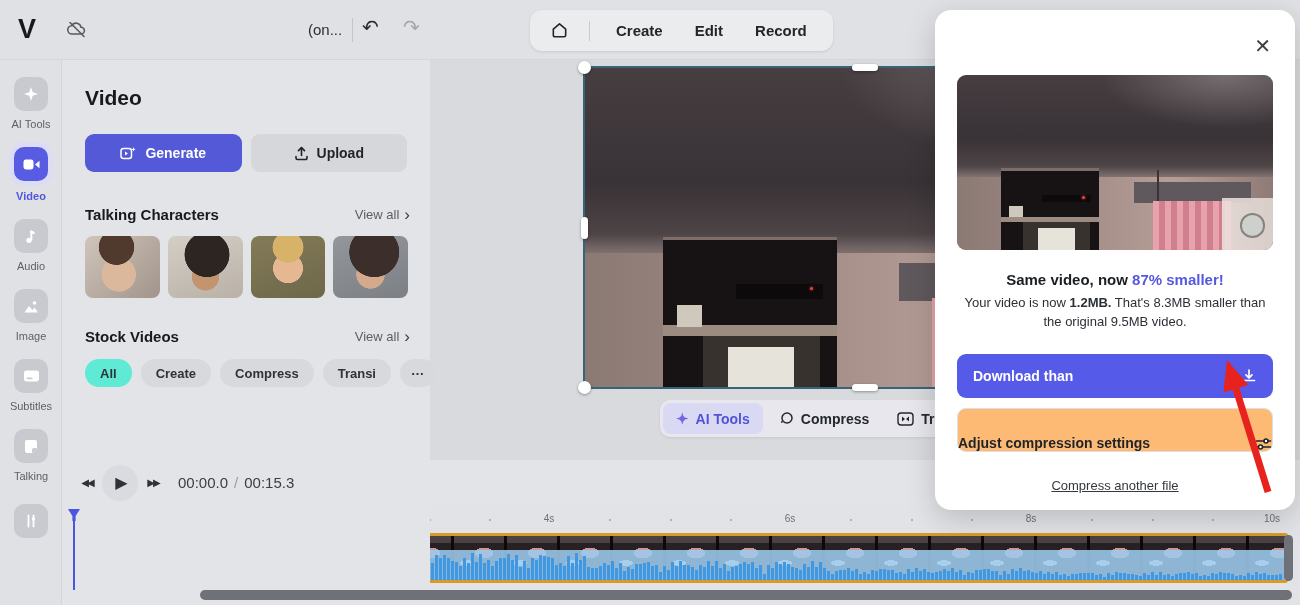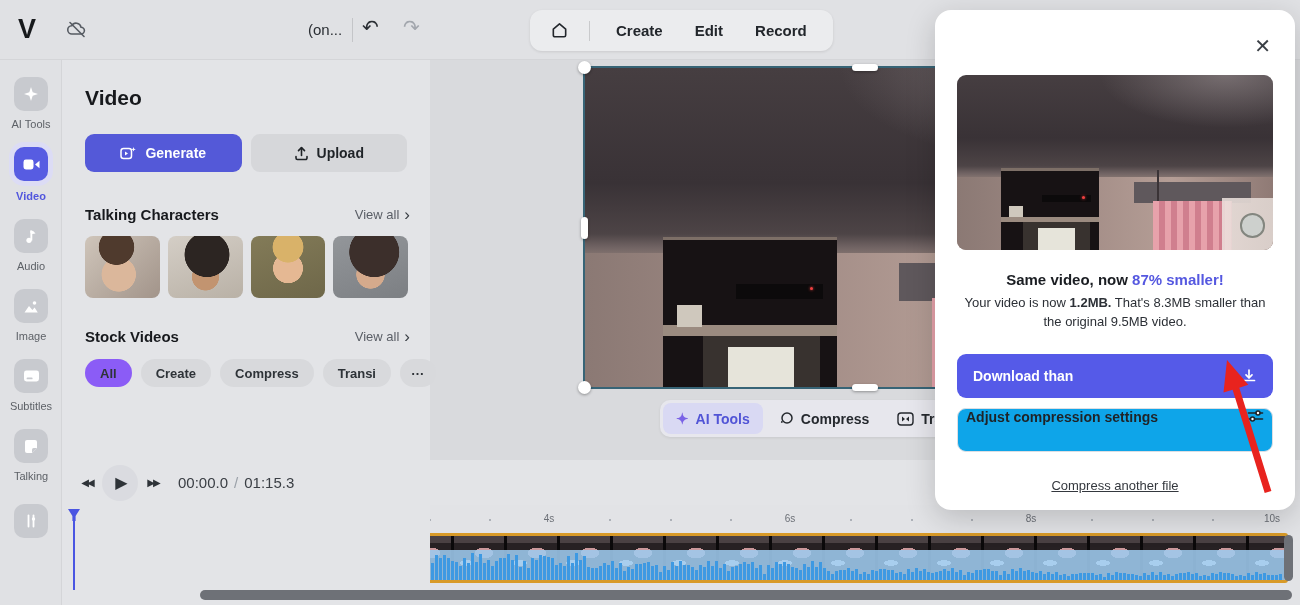--- a/index.html
+++ b/index.html
@@ -38,21 +38,21 @@
   .view-all { font-size:13px; color:#5a5e66; display:flex; align-items:center; gap:5px; cursor:pointer; }
   .view-all .chev { font-size:17px; line-height:1; color:#3a3f45; }
   .thumb-row { display:flex; gap:8px; margin:13px 22px 0 23px; }
   .char-thumb { flex:1; height:62px; border-radius:8px; cursor:pointer; background:#b0a294; }
   .c1 { background: radial-gradient(circle at 42% 18%, #4f3a2d 0 26%, rgba(0,0,0,0) 27%), radial-gradient(circle at 45% 62%, #dbb79b 0 30%, rgba(0,0,0,0) 31%), linear-gradient(135deg,#cfc5ba,#a2948a); }
   .c2 { background: radial-gradient(circle at 52% 30%, #2c2522 0 38%, rgba(0,0,0,0) 39%), radial-gradient(circle at 50% 66%, #c29470 0 24%, rgba(0,0,0,0) 25%), linear-gradient(160deg,#d4cec6,#b9b1a6); }
   .c3 { background: radial-gradient(circle at 50% 18%, #d9b269 0 24%, rgba(0,0,0,0) 25%), radial-gradient(circle at 50% 52%, #e5b893 0 30%, rgba(0,0,0,0) 31%), linear-gradient(160deg,#837b58,#6e6749); }
   .c4 { background: radial-gradient(circle at 55% 26%, #3c2f2b 0 40%, rgba(0,0,0,0) 41%), radial-gradient(circle at 50% 62%, #d5aa8c 0 26%, rgba(0,0,0,0) 27%), linear-gradient(160deg,#93969a,#7c7f83); }
   .chip-row { display:flex; gap:9px; margin:14px 0 0 23px; align-items:center; }
   .chip { height:28px; padding:0 15px; border-radius:14px; background:#d8d9dc; font-size:13px; font-weight:bold; color:#2e3338; display:flex; align-items:center; cursor:pointer; }
-  .chip.sel { background:#8b5cf6; }
+  .chip.sel { background:#5eead4; }
   .chip.more { padding:0 11px; letter-spacing:1px; }
   .mt34 { margin-top:34px; } .mt30 { margin-top:30px; }
 
   
   .canvas { position:absolute; left:430px; top:60px; width:870px; height:400px; background:#d9dadd; z-index:1; }
   .video-box { position:absolute; left:155px; top:8px; width:560px; height:319px; outline:2px solid #376476; }
   .scene { position:relative; width:100%; height:100%; overflow:hidden; background:linear-gradient(180deg,#463e41 0%,#393236 36%,#4d4446 52%,#6f6262 56%,#97847d 61%,#a8928a 100%); }
   .sc-sheen { position:absolute; top:0; right:0; width:60%; height:34%; background:radial-gradient(ellipse at 75% 0%, rgba(158,148,150,.55), rgba(0,0,0,0) 62%); }
   .sc-wall { position:absolute; bottom:0; left:0; width:100%; height:42%; background:linear-gradient(90deg,#8b7974 0%,#a28c86 38%,#b59e96 68%,#8f7a75 100%); }
   .sc-unit { position:absolute; left:14%; bottom:0; width:31%; height:47%; background:#171214; border-top:3px solid #7d6f67; }
@@ -105,21 +105,21 @@
   .vscroll { position:absolute; left:1284px; top:535px; width:9px; height:46px; border-radius:5px; background:#6e7177; z-index:3; cursor:pointer; }
 
   
   .modal { position:absolute; left:935px; top:10px; width:360px; height:500px; background:#ffffff; border-radius:16px; box-shadow:0 8px 30px rgba(0,0,0,.18); z-index:10; padding:0 22px; }
   .modal-close { position:absolute; right:24px; top:26px; font-size:20px; color:#3a3f45; cursor:pointer; line-height:1; }
   .modal-thumb { margin-top:65px; width:316px; height:175px; border-radius:9px; overflow:hidden; }
   .modal-head { margin-top:21px; text-align:center; font-size:15px; font-weight:bold; color:#1a1d22; }
   .modal-head .hl { color:#5558e0; }
   .modal-body { margin-top:6px; text-align:center; font-size:13px; color:#2c3036; line-height:1.45; }
   .dl-btn { margin-top:22px; width:316px; height:44px; border:none; border-radius:9px; background:#555ae8; color:#fff; font-size:14px; font-weight:bold; display:flex; align-items:center; justify-content:space-between; padding:0 16px; cursor:pointer; font-family:inherit; }
-  .adj-btn { margin-top:10px; width:316px; height:44px; border:1px solid #dcdee3; border-radius:9px; background:#0ea5e9; color:#1f2327; font-size:14px; font-weight:bold; display:flex; align-items:flex-start; justify-content:space-between; padding:0 8px; cursor:pointer; font-family:inherit; }
+  .adj-btn { margin-top:10px; width:316px; height:44px; border:1px solid #dcdee3; border-radius:9px; background:#fdba74; color:#1f2327; font-size:14px; font-weight:bold; display:flex; align-items:flex-end; justify-content:space-between; padding:0 0; cursor:pointer; font-family:inherit; }
   .modal-link { margin-top:26px; text-align:center; font-size:13px; color:#34383e; }
   .modal-link span { text-decoration:underline; cursor:pointer; }
 
   .red-arrow { position:absolute; left:1180px; top:352px; z-index:12; pointer-events:none; }
 </style>
 </head>
 <body>
 
 <div class="topbar">
   <div class="vlogo">V</div>
@@ -308,21 +308,21 @@
       <span>Transi</span>
     </div>
   </div>
 </div>
 
 <div class="transport">
   <div class="tr-btn rw">◀◀</div>
   <div class="tr-btn play">▶</div>
   <div class="tr-btn ff">▶▶</div>
   <div class="time">
-    <span>00:00.0</span><span class="sep">/</span><span>01:15.3</span>
+    <span>00:00.0</span><span class="sep">/</span><span>00:15.3</span>
   </div>
 </div>
 
 <div class="ruler" id="ruler">
     <span class="rl" style="left: 67px;">0s</span>
     <span class="dot" style="left: 127.25px;"></span>
     <span class="dot" style="left: 187.5px;"></span>
     <span class="dot" style="left: 247.75px;"></span>
     <span class="rl" style="left: 308px;">2s</span>
     <span class="dot" style="left: 368.25px;"></span>

